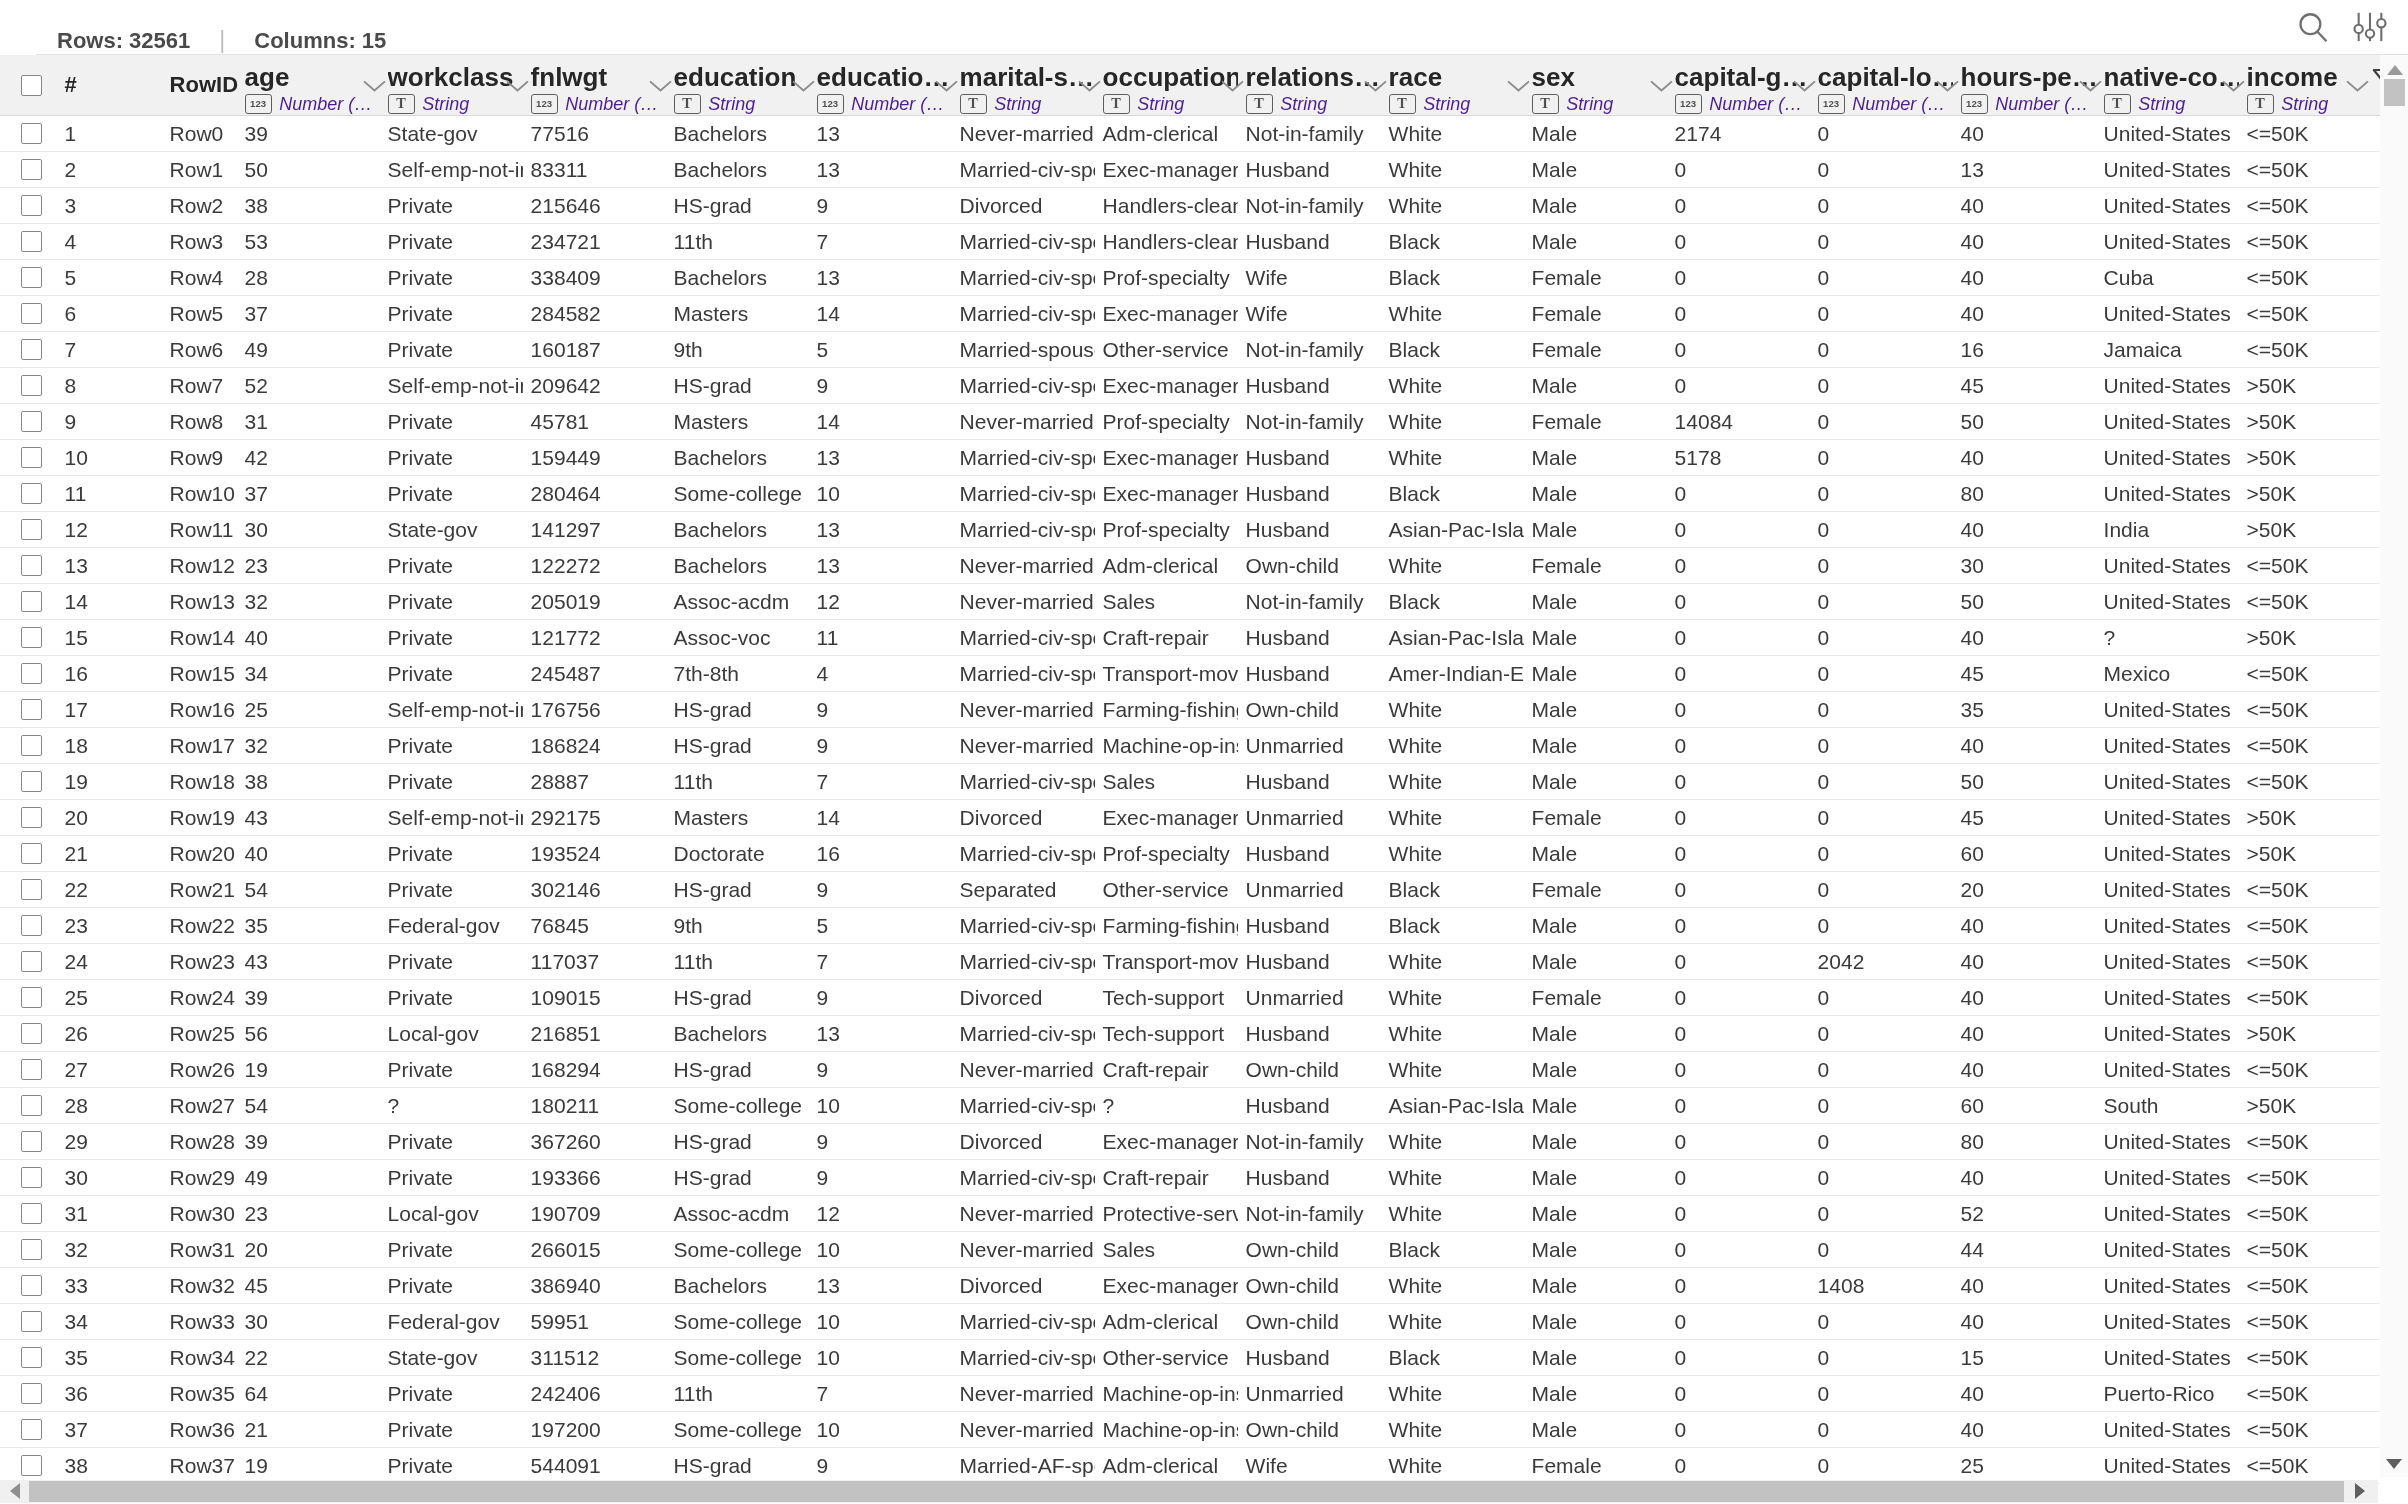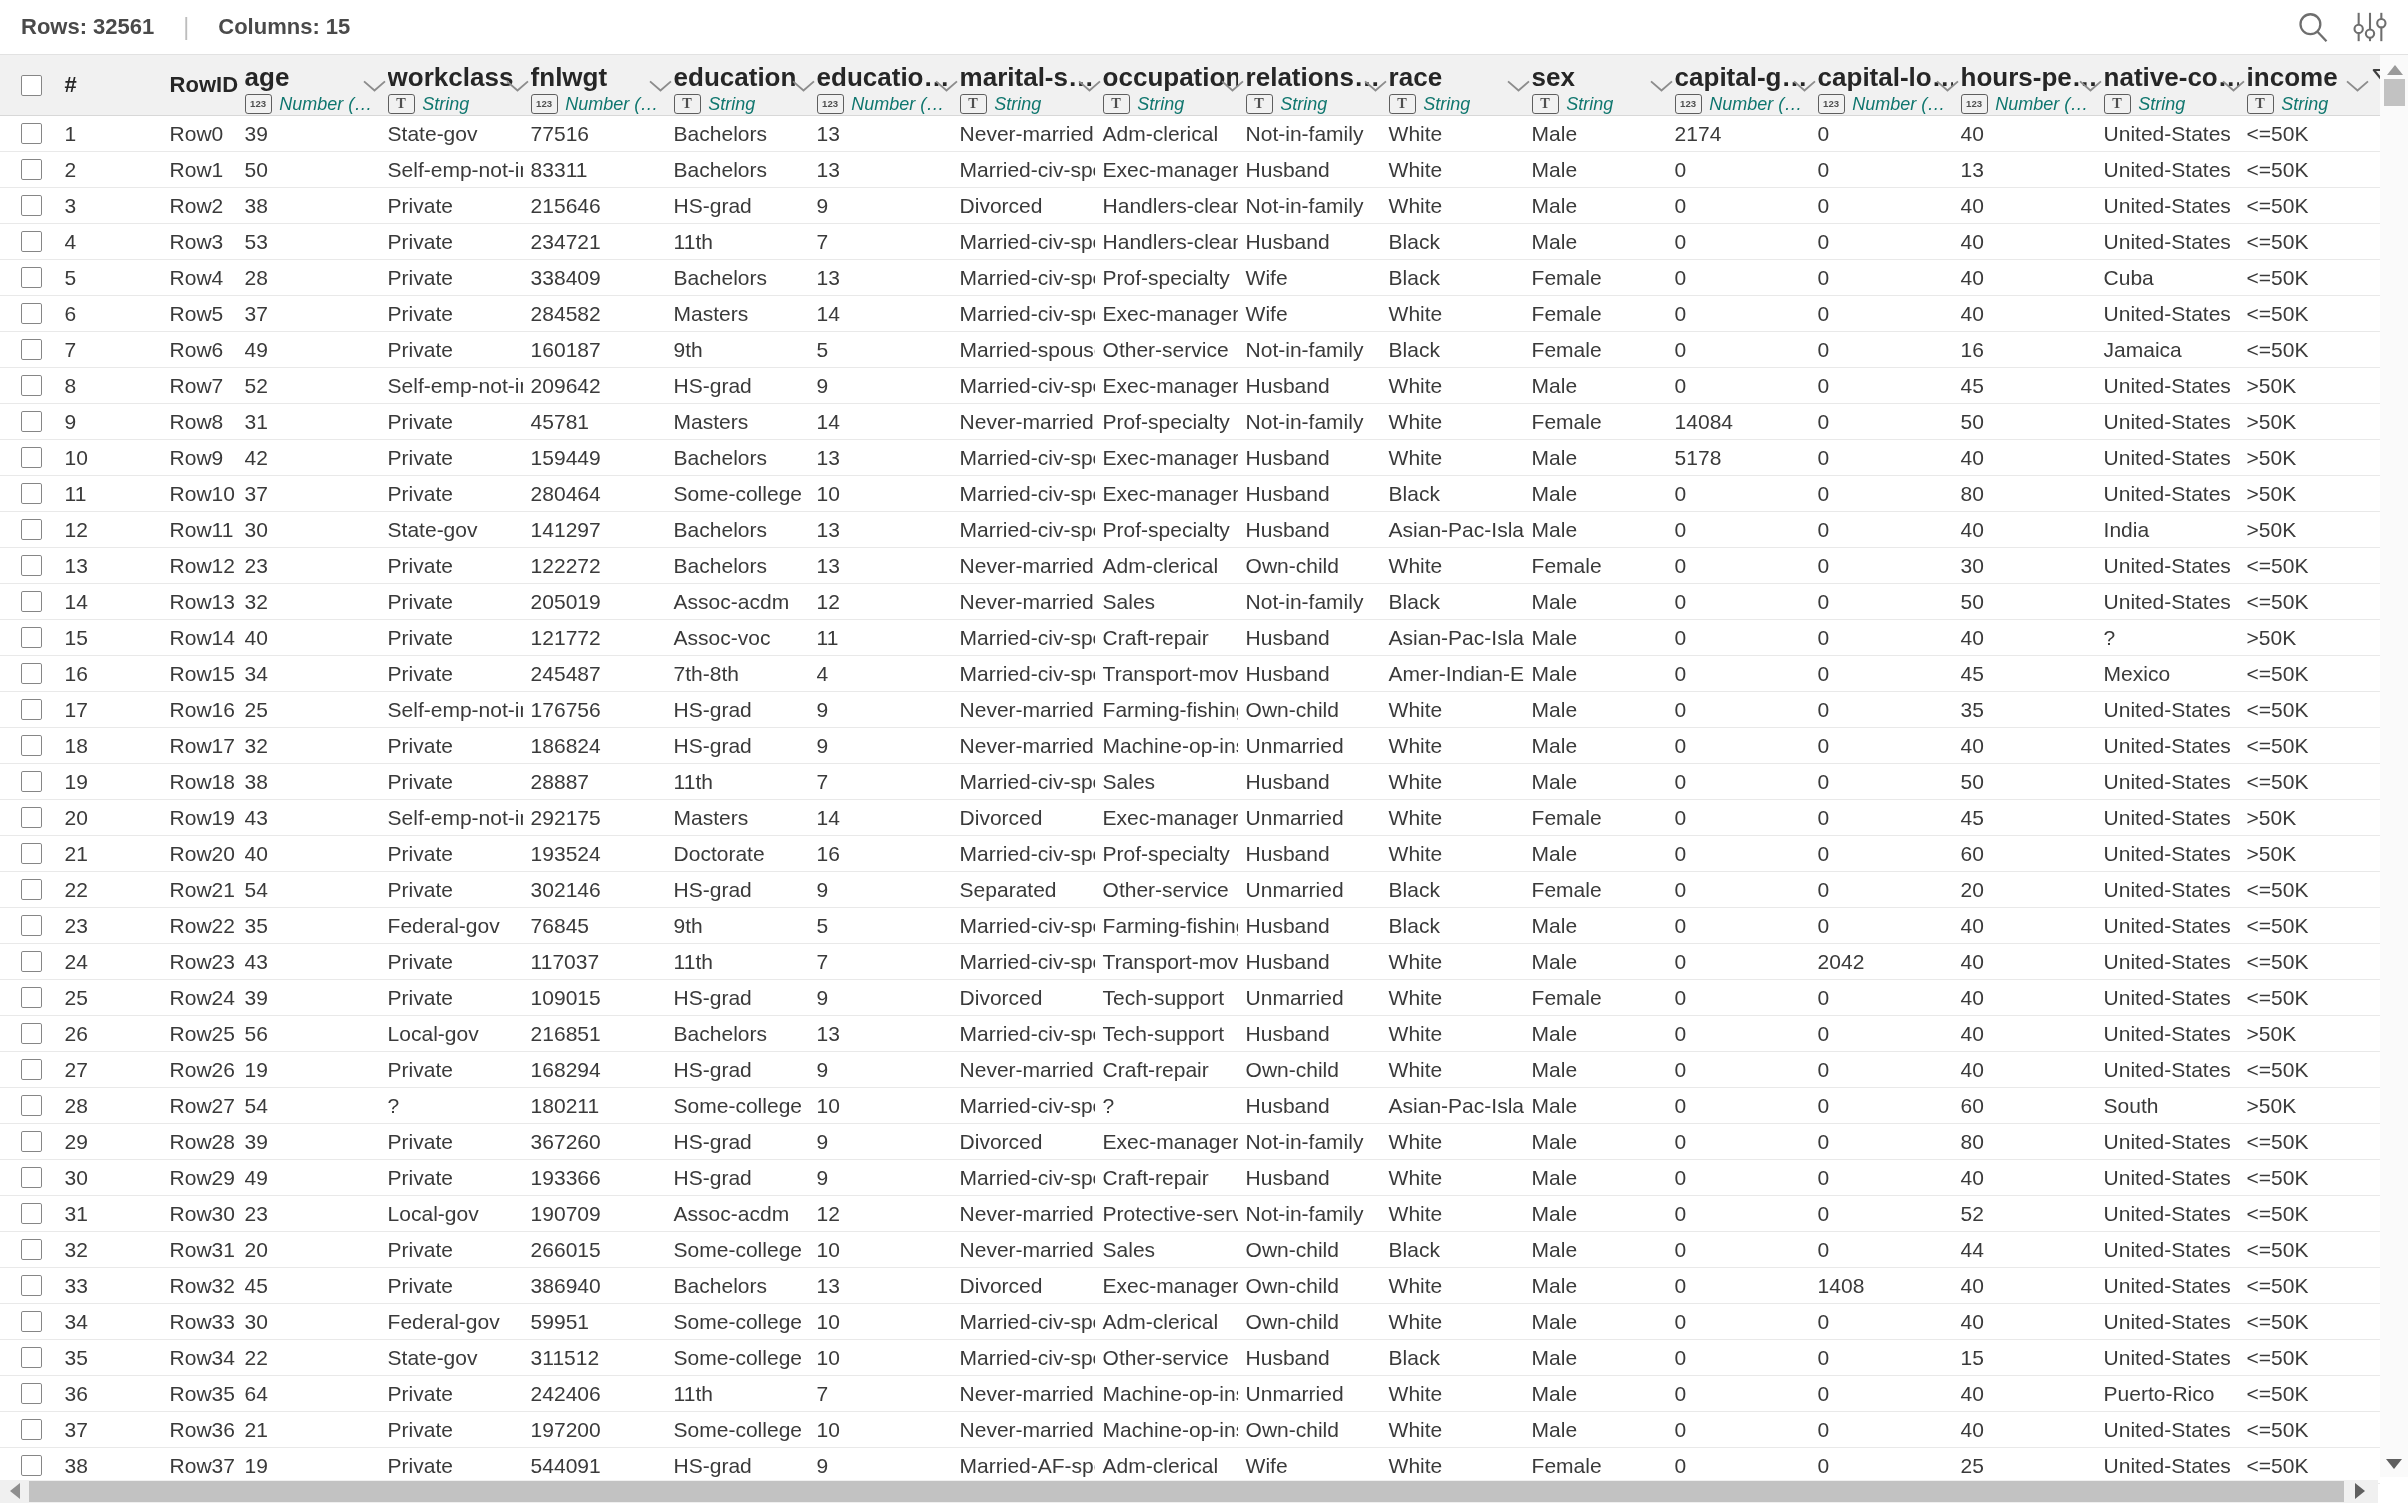--- a/index.html
+++ b/index.html
@@ -1,38 +1,38 @@
 <!DOCTYPE html>
 <html><head>
 <meta charset="utf-8">
 <style>
   html,body{margin:0;padding:0;background:#ffffff;}
   body{width:2409px;height:1505px;overflow:hidden;position:relative;
        font-family:"Liberation Sans",sans-serif;-webkit-font-smoothing:antialiased;}
 
   
-  .titlebar{height:54px;border-bottom:1px solid #e2e2e2;display:flex;align-items:center;
-            padding-left:21px;position:relative;background:#fff;}
+  .titlebar{height:54px;border-bottom:1px solid #e2e2e2;display:flex;align-items:flex-end;
+            padding-left:21px;position:relative;background:#fff;margin-left:36px;}
   .title-text{font-size:22px;font-weight:700;color:#4a4a4a;white-space:nowrap;}
   .pipe{color:#bdbdbd;margin:0 29px;font-weight:400;font-size:23px;}
   .tb-icons{position:absolute;right:21px;top:0;height:54px;display:flex;align-items:center;gap:23px;}
   .tb-icons svg{display:block;}
 
   
   .header{height:60px;border-bottom:1px solid #d8d8d8;background:#f1f1f1;display:flex;width:2380px;}
   .hcell{position:relative;box-sizing:border-box;padding:6.7px 0 0 7.6px;flex:0 0 auto;}
   .hcorner{display:flex;align-items:center;padding-top:0;}
   .hname{font-size:26px;font-weight:700;color:#262626;white-space:nowrap;overflow:hidden;padding-right:21px;}
   .bold-label{font-size:22px;font-weight:700;color:#262626;}
   .htype{display:flex;align-items:flex-start;margin-top:1px;white-space:nowrap;overflow:hidden;}
   .badge{flex:0 0 auto;width:25px;height:18px;border:1.9px solid #5e5e5e;border-radius:2.9px;
          display:inline-flex;align-items:center;justify-content:center;color:#4f4f4f;}
   .badge.num{font-size:9.6px;font-weight:700;}
   .badge.str{font-size:14.3px;font-weight:700;font-family:"Liberation Serif",serif;}
-  .tname{font-size:18px;font-style:italic;color:#0f766e;margin-left:7.6px;overflow:hidden;}
+  .tname{font-size:18px;font-style:italic;color:#4c1d95;margin-left:7.6px;overflow:hidden;}
   .chev{position:absolute;right:-7.6px;top:24px;z-index:2;line-height:0;}
 
   
   .c-check{width:57px;}
   .c-idx{width:69px;}
   .c-rowid{width:75px;margin-left:36px;}
   .c-data{width:143px;}
   .c-income{width:124px;}
   .c-funnel{width:48px;display:flex;align-items:center;justify-content:center;padding:0;}
 

